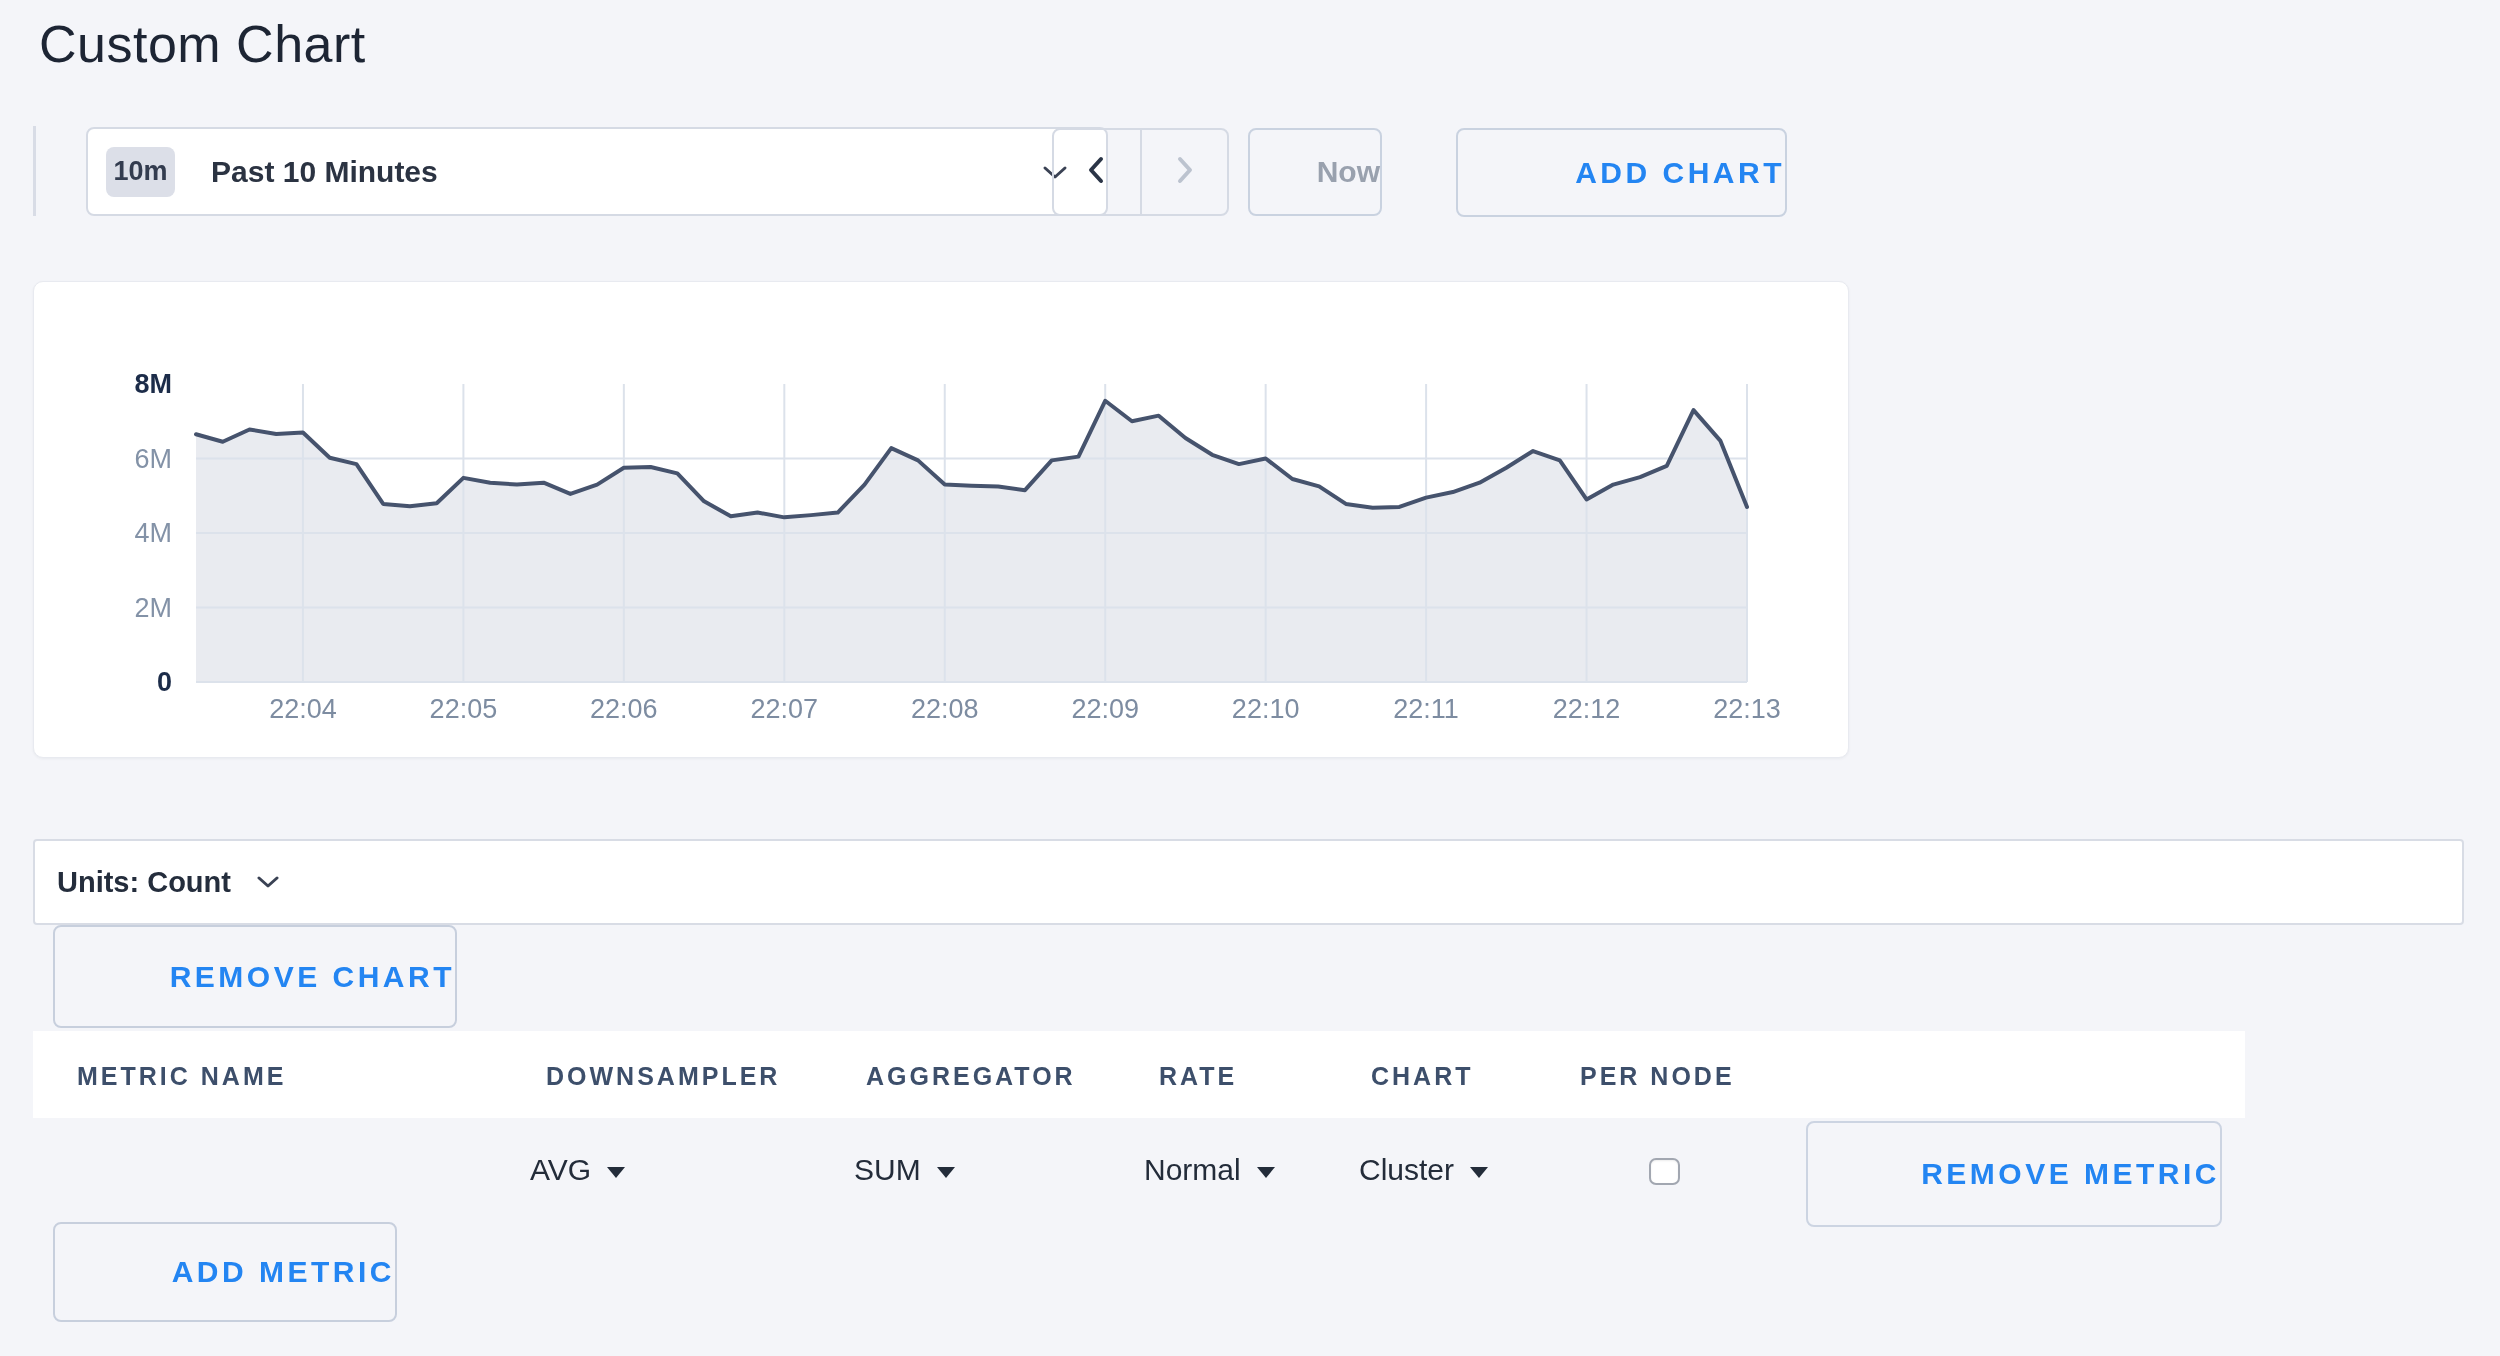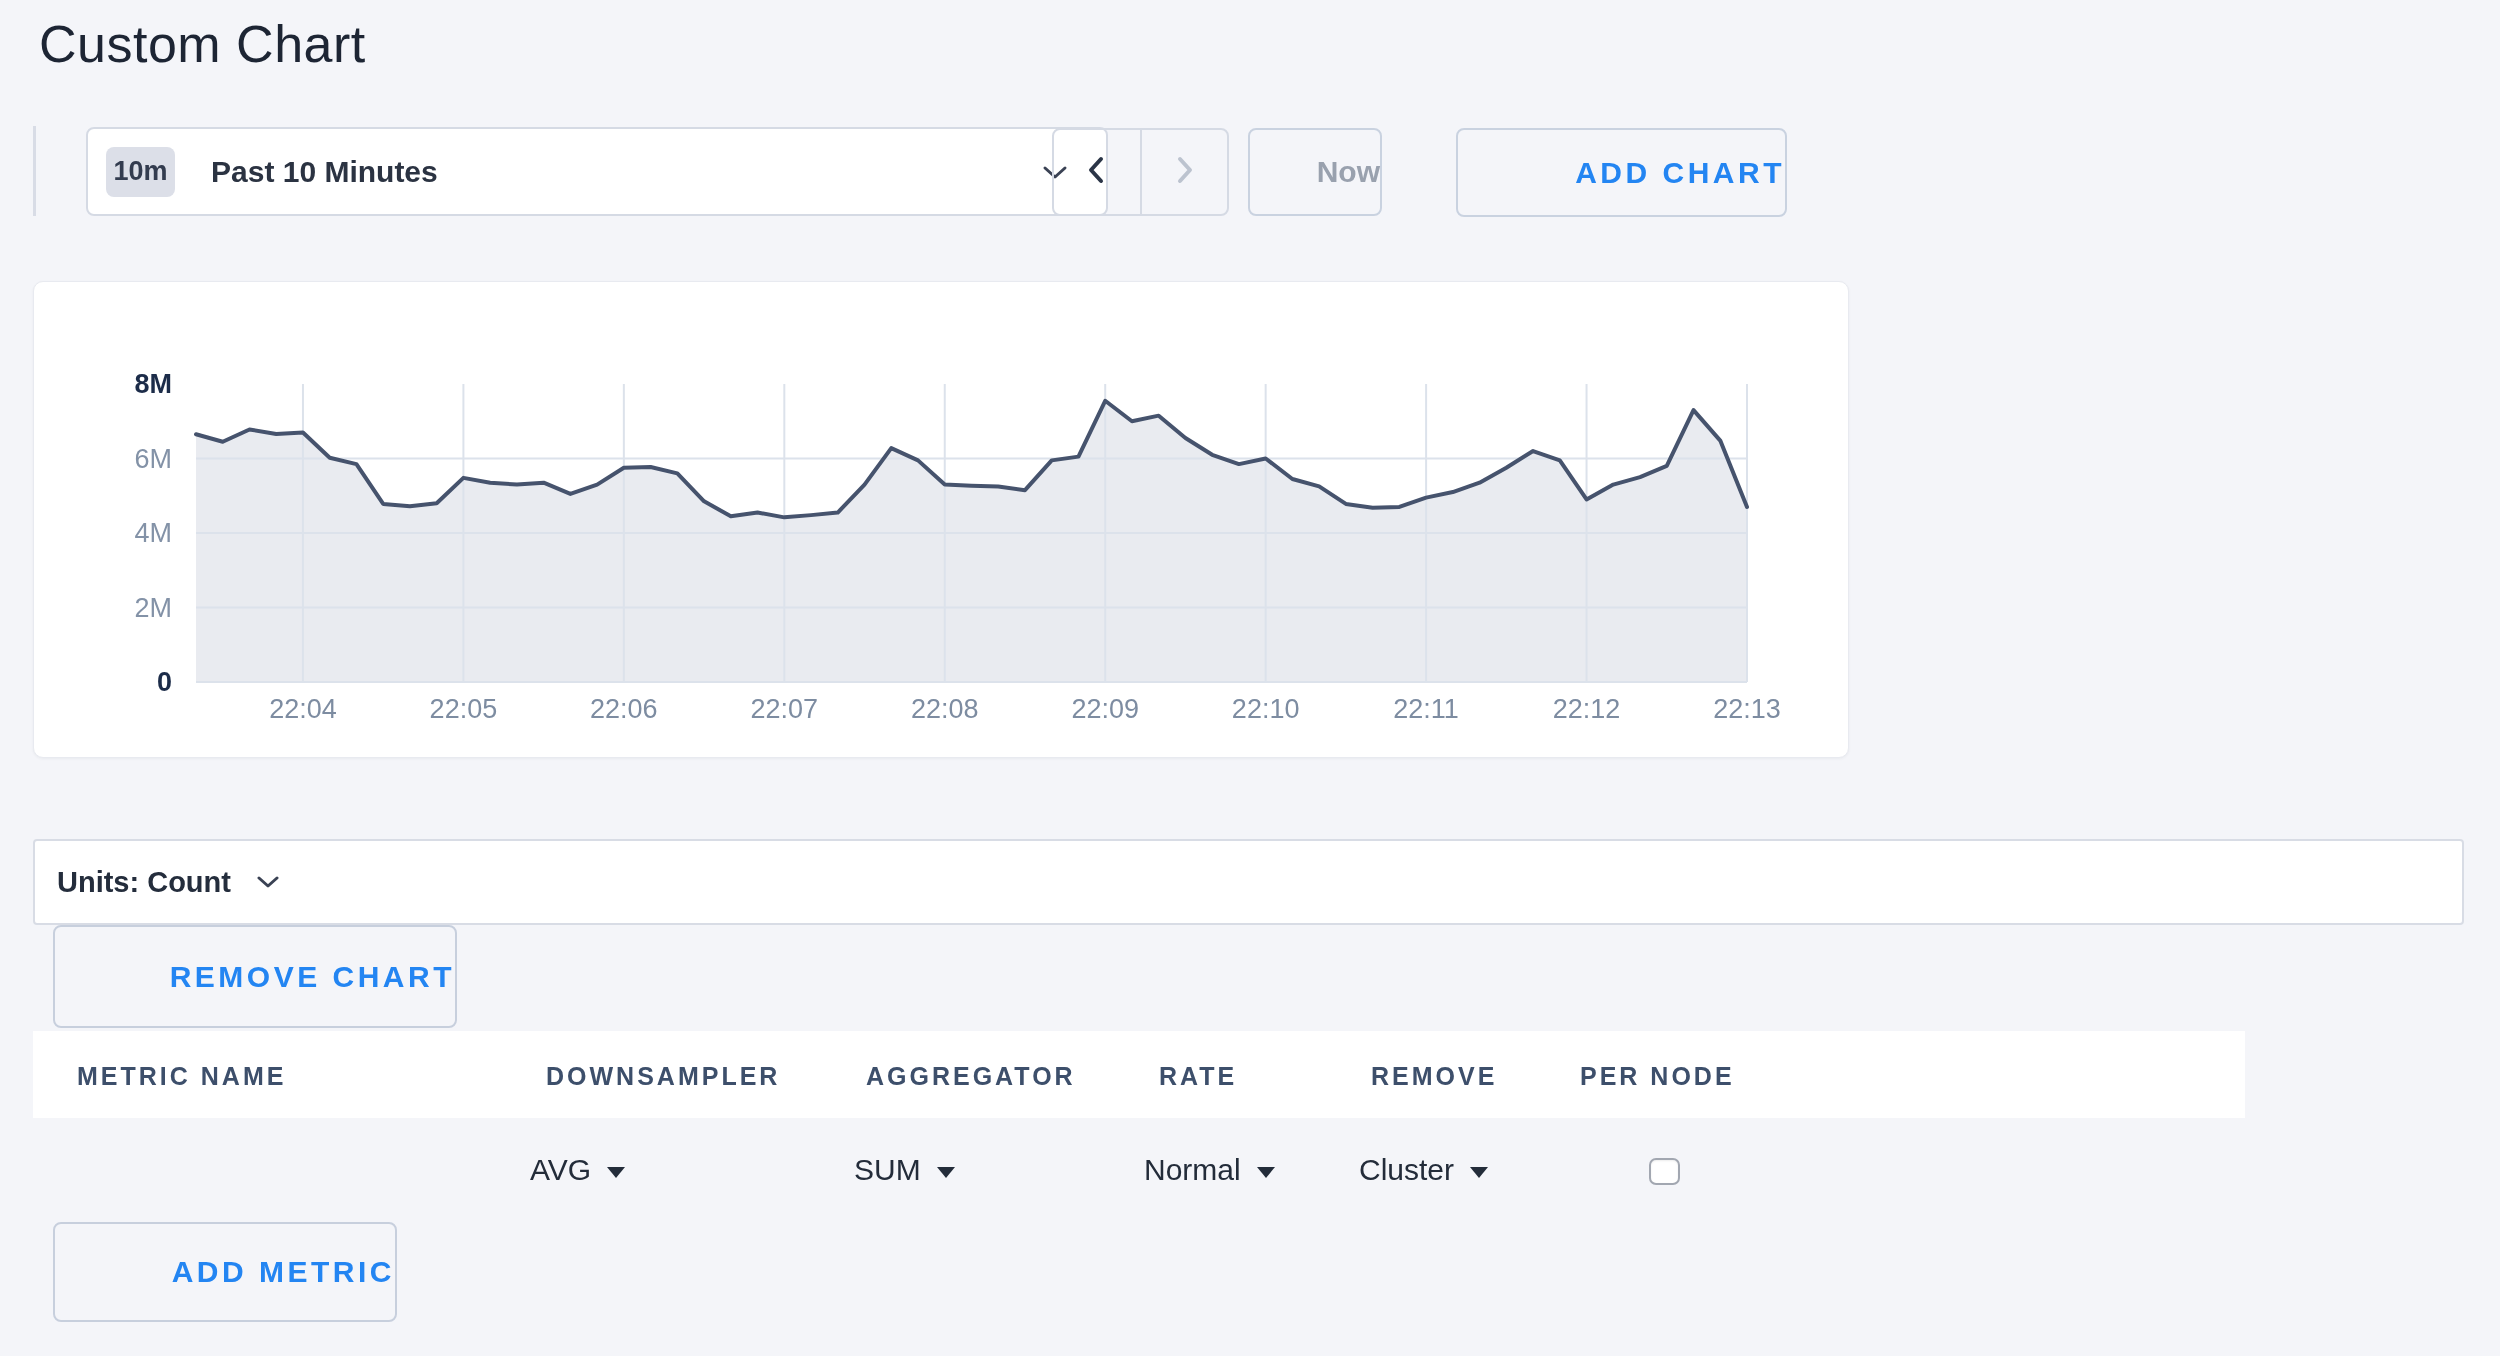--- a/index.html
+++ b/index.html
@@ -138,21 +138,21 @@
 
   <div class="abs btn remove-chart-btn">
     <span class="btn-blue-text">REMOVE CHART</span>
   </div>
 
   <div class="abs table-header">
     <div class="th" style="left:44px">METRIC NAME</div>
     <div class="th" style="left:513px">DOWNSAMPLER</div>
     <div class="th" style="left:833px">AGGREGATOR</div>
     <div class="th" style="left:1126px">RATE</div>
-    <div class="th" style="left:1338px">REMOVE</div>
+    <div class="th" style="left:1338px">CHART</div>
     <div class="th" style="left:1547px">PER NODE</div>
   </div>
 
   <div class="abs metric-row">
     <div class="cell" style="left:497px">
       <span>AVG</span>
       <span class="caret"></span>
     </div>
     <div class="cell" style="left:1111px">
       <span>Normal</span>
@@ -162,18 +162,21 @@
       <span>Cluster</span>
       <span class="caret"></span>
     </div>
     <div class="cell" style="left:821px">
       <span>SUM</span>
       <span class="caret"></span>
     </div>
     <div class="checkbox" role="checkbox" aria-checked="false"></div>
   </div>
 
+  <div class="abs btn remove-metric-btn">
+    <span class="btn-blue-text">REMOVE METRIC</span>
+  </div>
 
   <div class="abs btn add-metric-btn">
     <span class="btn-blue-text">ADD METRIC</span>
   </div>
 
 </div>
 
 </body></html>

